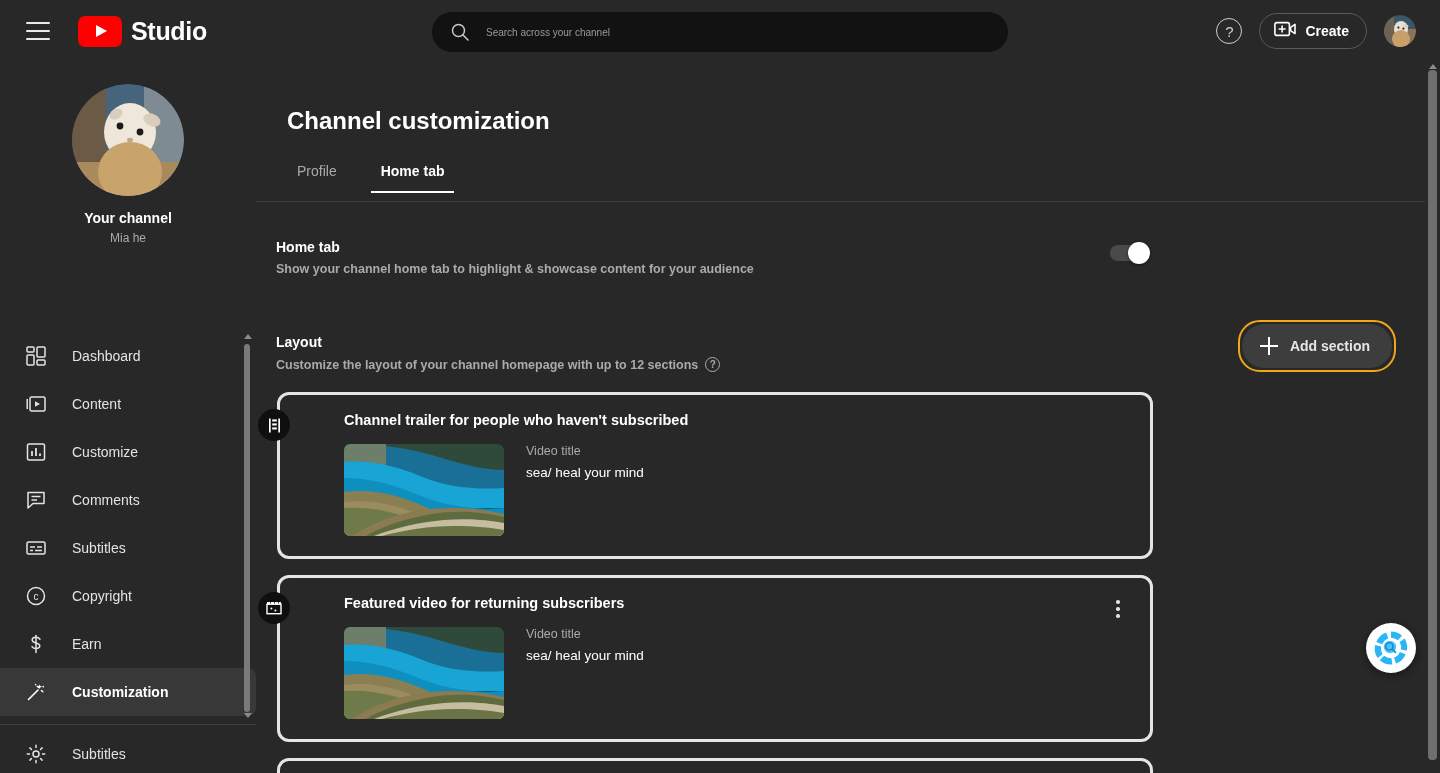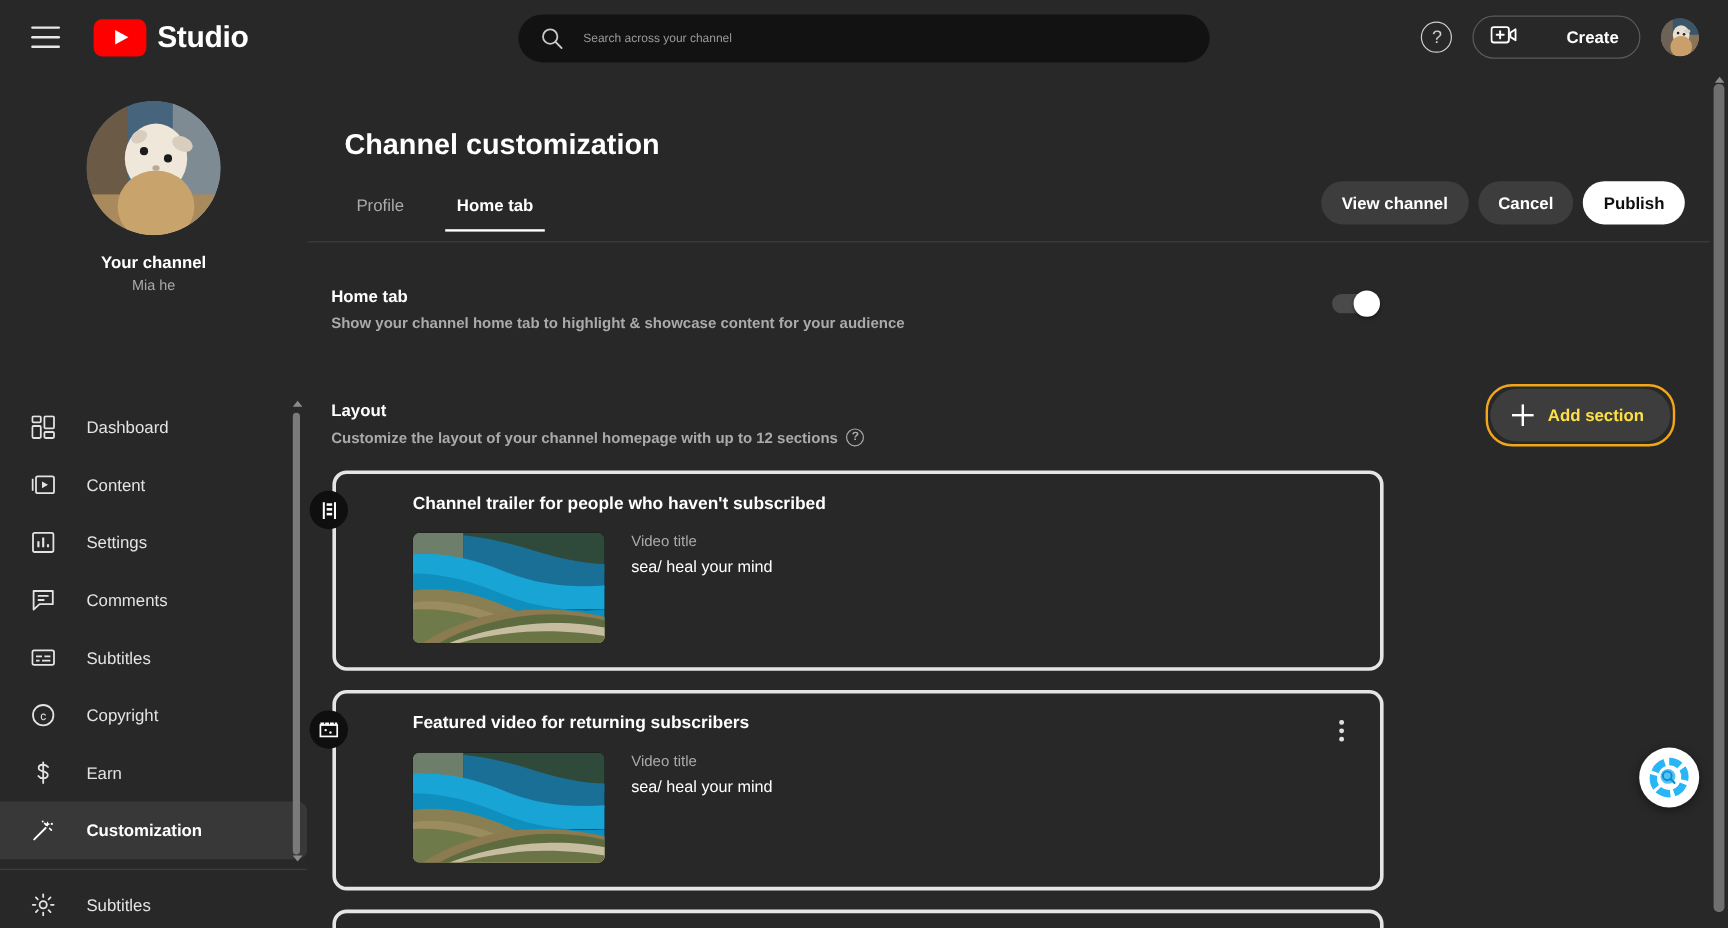--- a/index.html
+++ b/index.html
@@ -70,21 +70,21 @@
     display: flex; align-items: center; justify-content: center;
     font-size: 15px; cursor: pointer; font-weight: 400;
   }
   .create-btn {
     height: 36px; border-radius: 18px;
     border: 1px solid #5a5a5a;
     display: flex; align-items: center; gap: 9px;
     padding: 0 17px 0 14px; cursor: pointer;
     background: transparent;
   }
-  .create-label { font-size: 14px; font-weight: 600; color: #fff; margin-left: 32px; }
+  .create-label { font-size: 14px; font-weight: 600; color: #fff; }
   .avatar {
     width: 32px; height: 32px; border-radius: 50%;
     overflow: hidden; cursor: pointer; flex: 0 0 auto;
   }
   .avatar svg { display: block; }
 
   
   .sidebar {
     position: absolute; top: 62px; left: 0;
     width: 256px; height: 711px;
@@ -210,21 +210,21 @@
   }
 
   .layout-row { margin-top: 58px; }
   .addsec-wrap {
     position: absolute; right: 0; top: -14px;
     border: 2.5px solid #f2a71b; border-radius: 22px;
     padding: 2px;
   }
   .addsec {
     height: 44px; border-radius: 22px;
-    background: #3d3d3d; color: #fde047;
+    background: #3d3d3d; color: #e5e5e5;
     display: flex; align-items: center; gap: 12px;
     padding: 0 22px 0 18px; cursor: pointer;
     font-size: 14px; font-weight: 600;
   }
   .plus { position: relative; width: 18px; height: 18px; flex: 0 0 auto; }
   .plus::before, .plus::after {
     content:""; position: absolute; background: #fff;
   }
   .plus::before { left: 0; top: 8px; width: 18px; height: 1.8px; }
   .plus::after { top: 0; left: 8px; height: 18px; width: 1.8px; }
@@ -422,21 +422,21 @@
 
       <div class="nav-item">
         <span class="nav-icon">
           <svg width="20" height="20" viewBox="0 0 20 20" fill="none" stroke="#e3e3e3" stroke-width="1.5">
             <rect x="1.5" y="2" width="17" height="16" rx="1.5"></rect>
             <line x1="6" y1="14" x2="6" y2="9" stroke-width="1.8"></line>
             <line x1="10" y1="14" x2="10" y2="6" stroke-width="1.8"></line>
             <line x1="14" y1="14" x2="14" y2="11.5" stroke-width="1.8"></line>
           </svg>
         </span>
-        <span class="nav-label">Settings</span>
+        <span class="nav-label">Customize</span>
       </div>
 
       <div class="nav-item">
         <span class="nav-icon">
           <svg width="20" height="20" viewBox="0 0 20 20" fill="none" stroke="#e3e3e3" stroke-width="1.5">
             <path d="M2 2.5h16v11H7l-5 4.5z" stroke-linejoin="round"></path>
             <line x1="5.5" y1="6.5" x2="14.5" y2="6.5"></line>
             <line x1="5.5" y1="10" x2="11" y2="10"></line>
           </svg>
         </span>
@@ -516,25 +516,20 @@
 <div class="main">
 
   <div class="page-title">Channel customization</div>
 
   <div class="tabs">
     <div class="tab">Profile</div>
     <div class="tab active">Home tab</div>
   </div>
   <div class="tab-rule"></div>
 
-  <div class="head-actions">
-    <button class="btn btn-grey">View channel</button>
-    <button class="btn btn-grey">Cancel</button>
-    <button class="btn btn-white">Publish</button>
-  </div>
 
   <div class="content">
 
     <div class="sec-row">
       <div class="sec-title">Home tab</div>
       <div class="sec-sub">
         <span>Show your channel home tab to highlight &amp; showcase content for your audience</span>
       </div>
       <div class="toggle">
         <div class="knob"></div>

